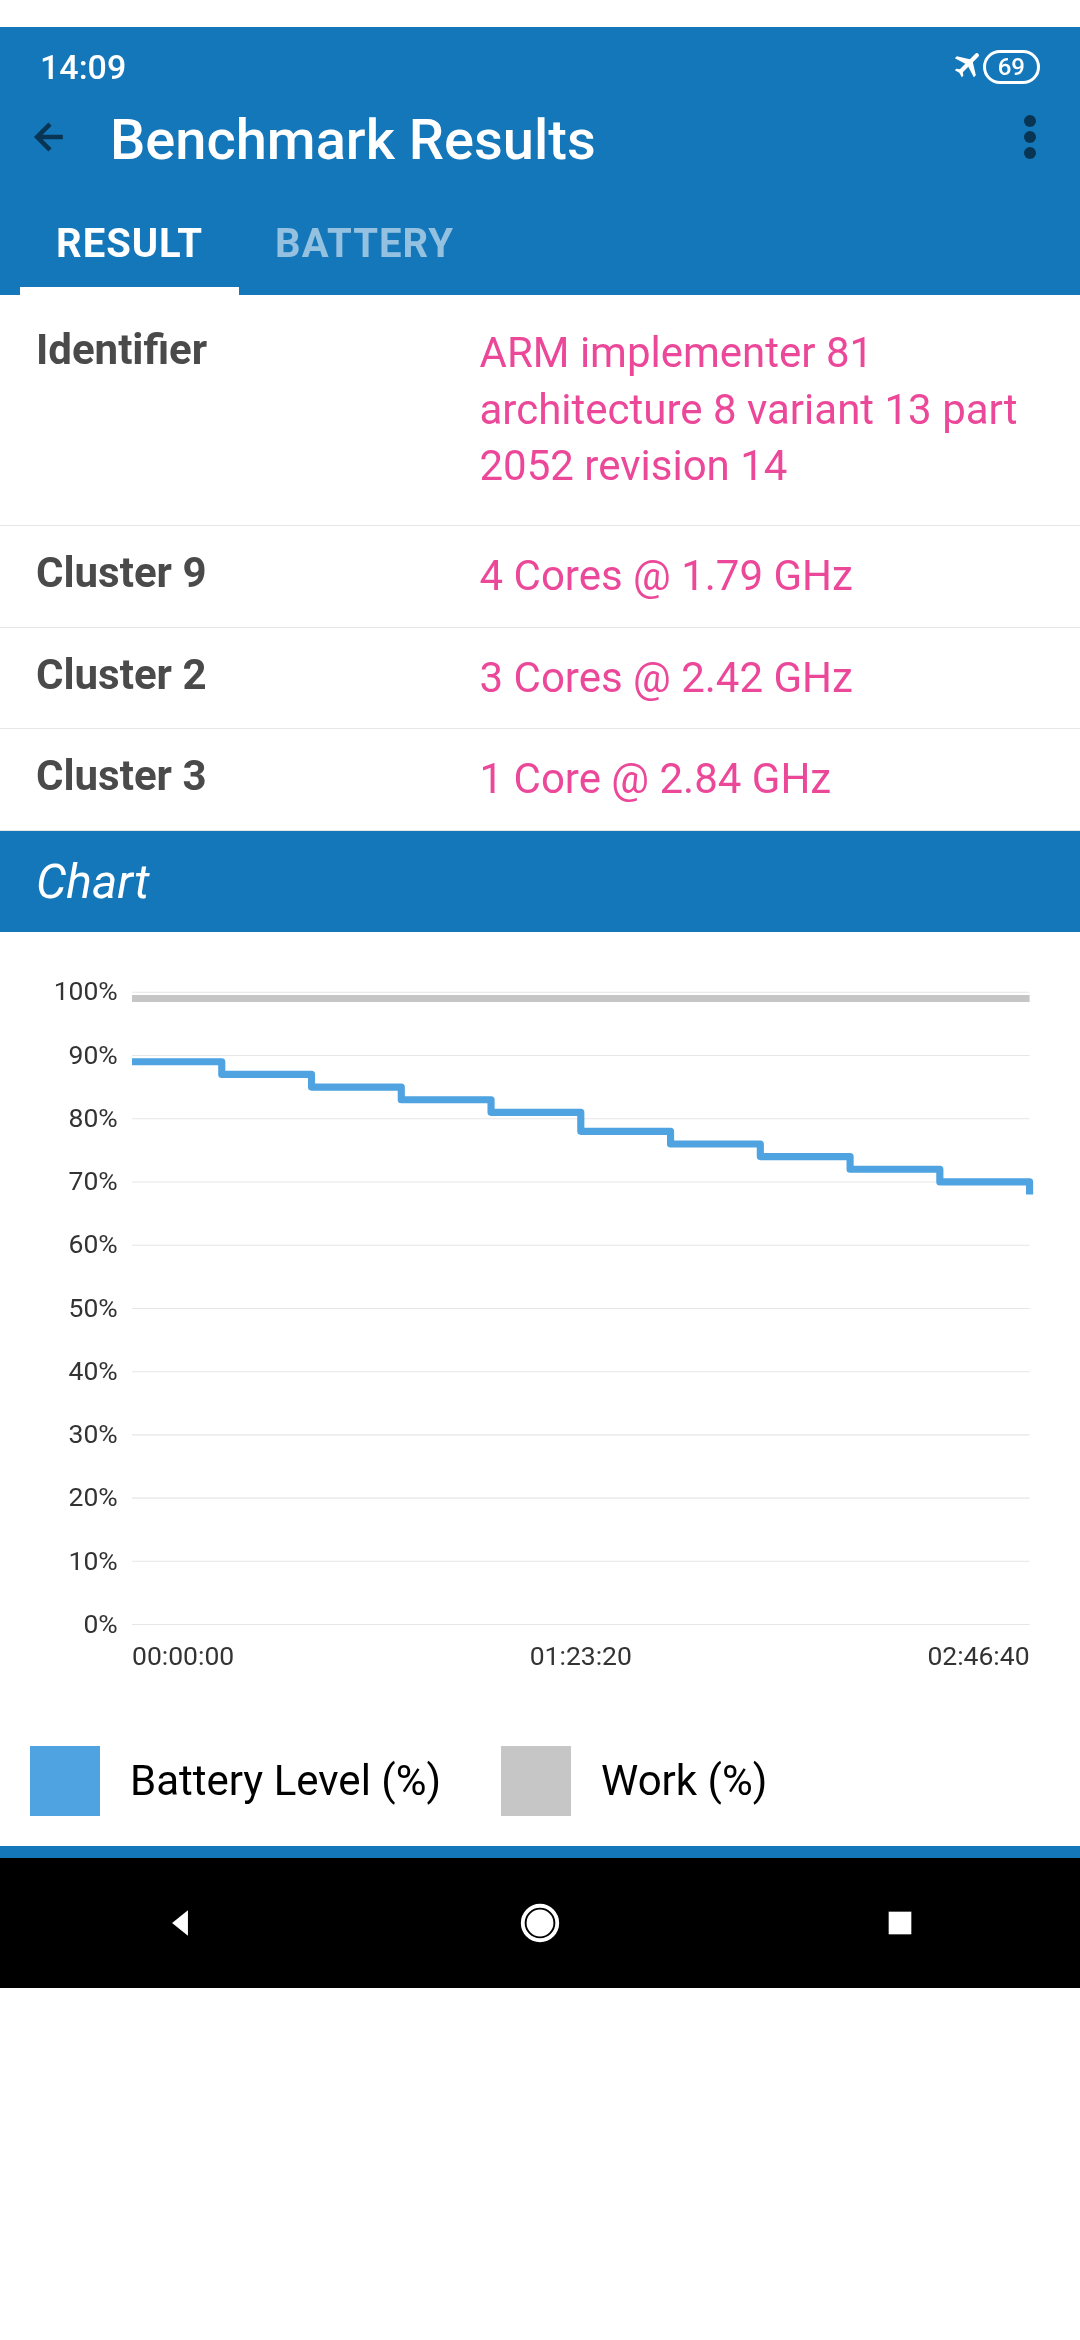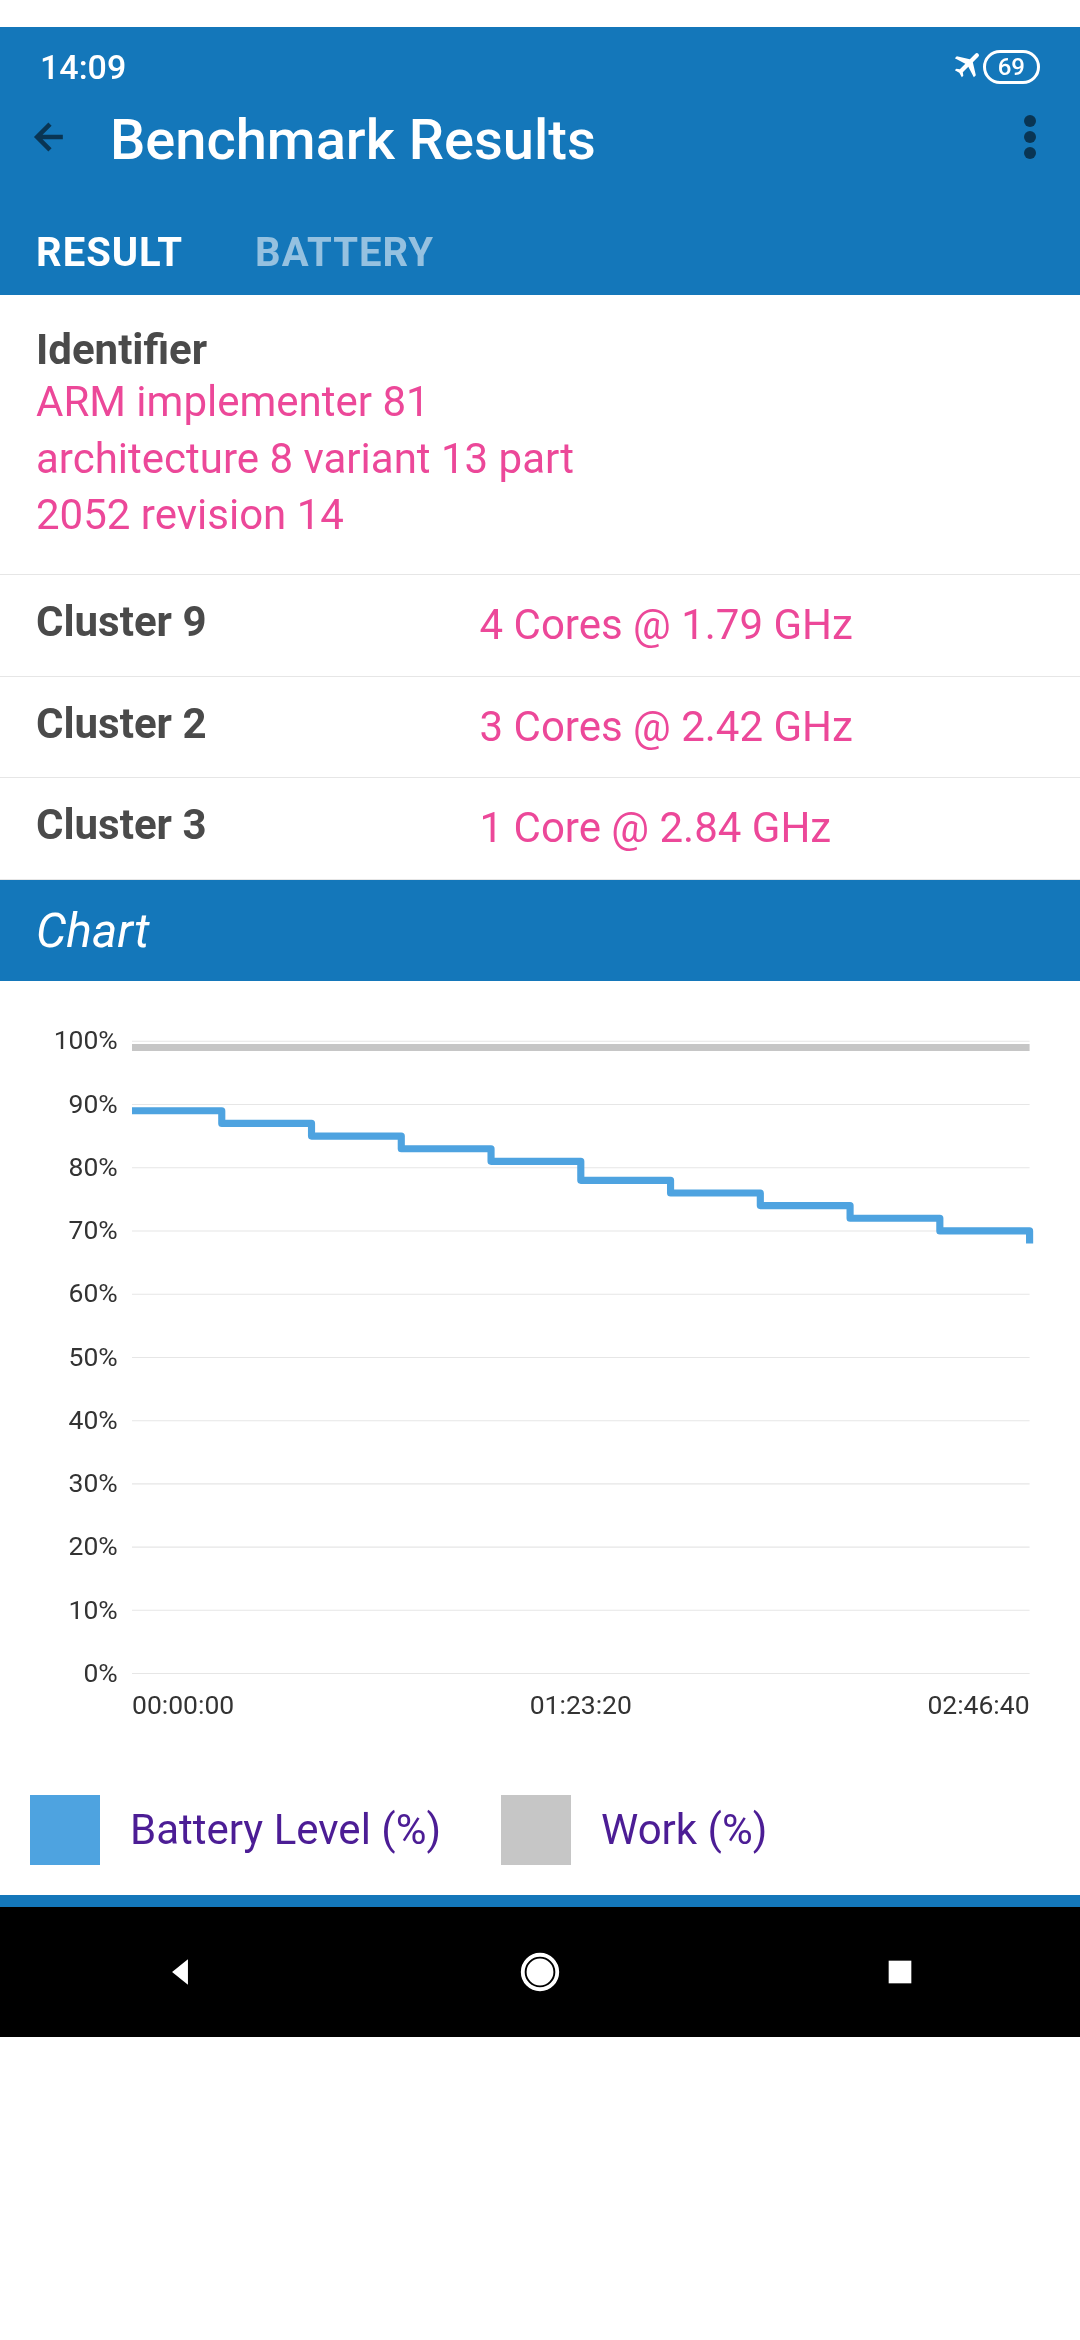--- a/index.html
+++ b/index.html
@@ -51,42 +51,43 @@
   .menu-btn {
     width: 60px; height: 60px;
     display: flex; align-items: center; justify-content: center;
     color: rgba(0,0,0,0.55);
     font-size: 40px;
   }
   .tabs {
     background: #1477ba;
     display: flex;
     height: 78px;
-    align-items: center;
+    align-items: flex-end;
+    padding-left: 20px;
   }
   .tab {
     padding: 20px 36px;
     font-size: 40px;
     font-weight: 700;
     letter-spacing: 1px;
     color: rgba(255,255,255,0.55);
     border-bottom: 8px solid transparent;
   }
   .tab.active {
     color: #ffffff;
     border-bottom-color: #ffffff;
   }
   .info-table { background: #ffffff; }
   .info-row {
     display: flex;
     padding: 22px 36px;
     border-bottom: 1px solid #e6e6e6;
     font-size: 42px;
   }
-  .info-row:first-child { padding-top: 30px; padding-bottom: 30px; flex-direction: column; }
+  .info-row:first-child { padding-top: 30px; padding-bottom: 30px; }
   .info-label {
     width: 44%;
     color: #4a4a4a;
     font-weight: 700;
   }
   .info-value {
     width: 56%;
     color: #ec4899;
     font-weight: 400;
     line-height: 1.35;
@@ -104,21 +105,21 @@
   }
   .chart-svg { width: 100%; height: auto; display: block; }
   .legend {
     display: flex;
     gap: 60px;
     padding: 40px 30px 30px 30px;
     align-items: center;
   }
   .legend-item { display: flex; align-items: center; gap: 30px; }
   .legend-swatch { width: 70px; height: 70px; }
-  .legend-label { font-size: 42px; color: #4c1d95; }
+  .legend-label { font-size: 42px; color: #000000; }
   .bottom-accent {
     height: 12px;
     background: #1477ba;
   }
   .nav-bar {
     height: 130px;
     background: #000000;
     display: flex;
     align-items: center;
     justify-content: space-around;

